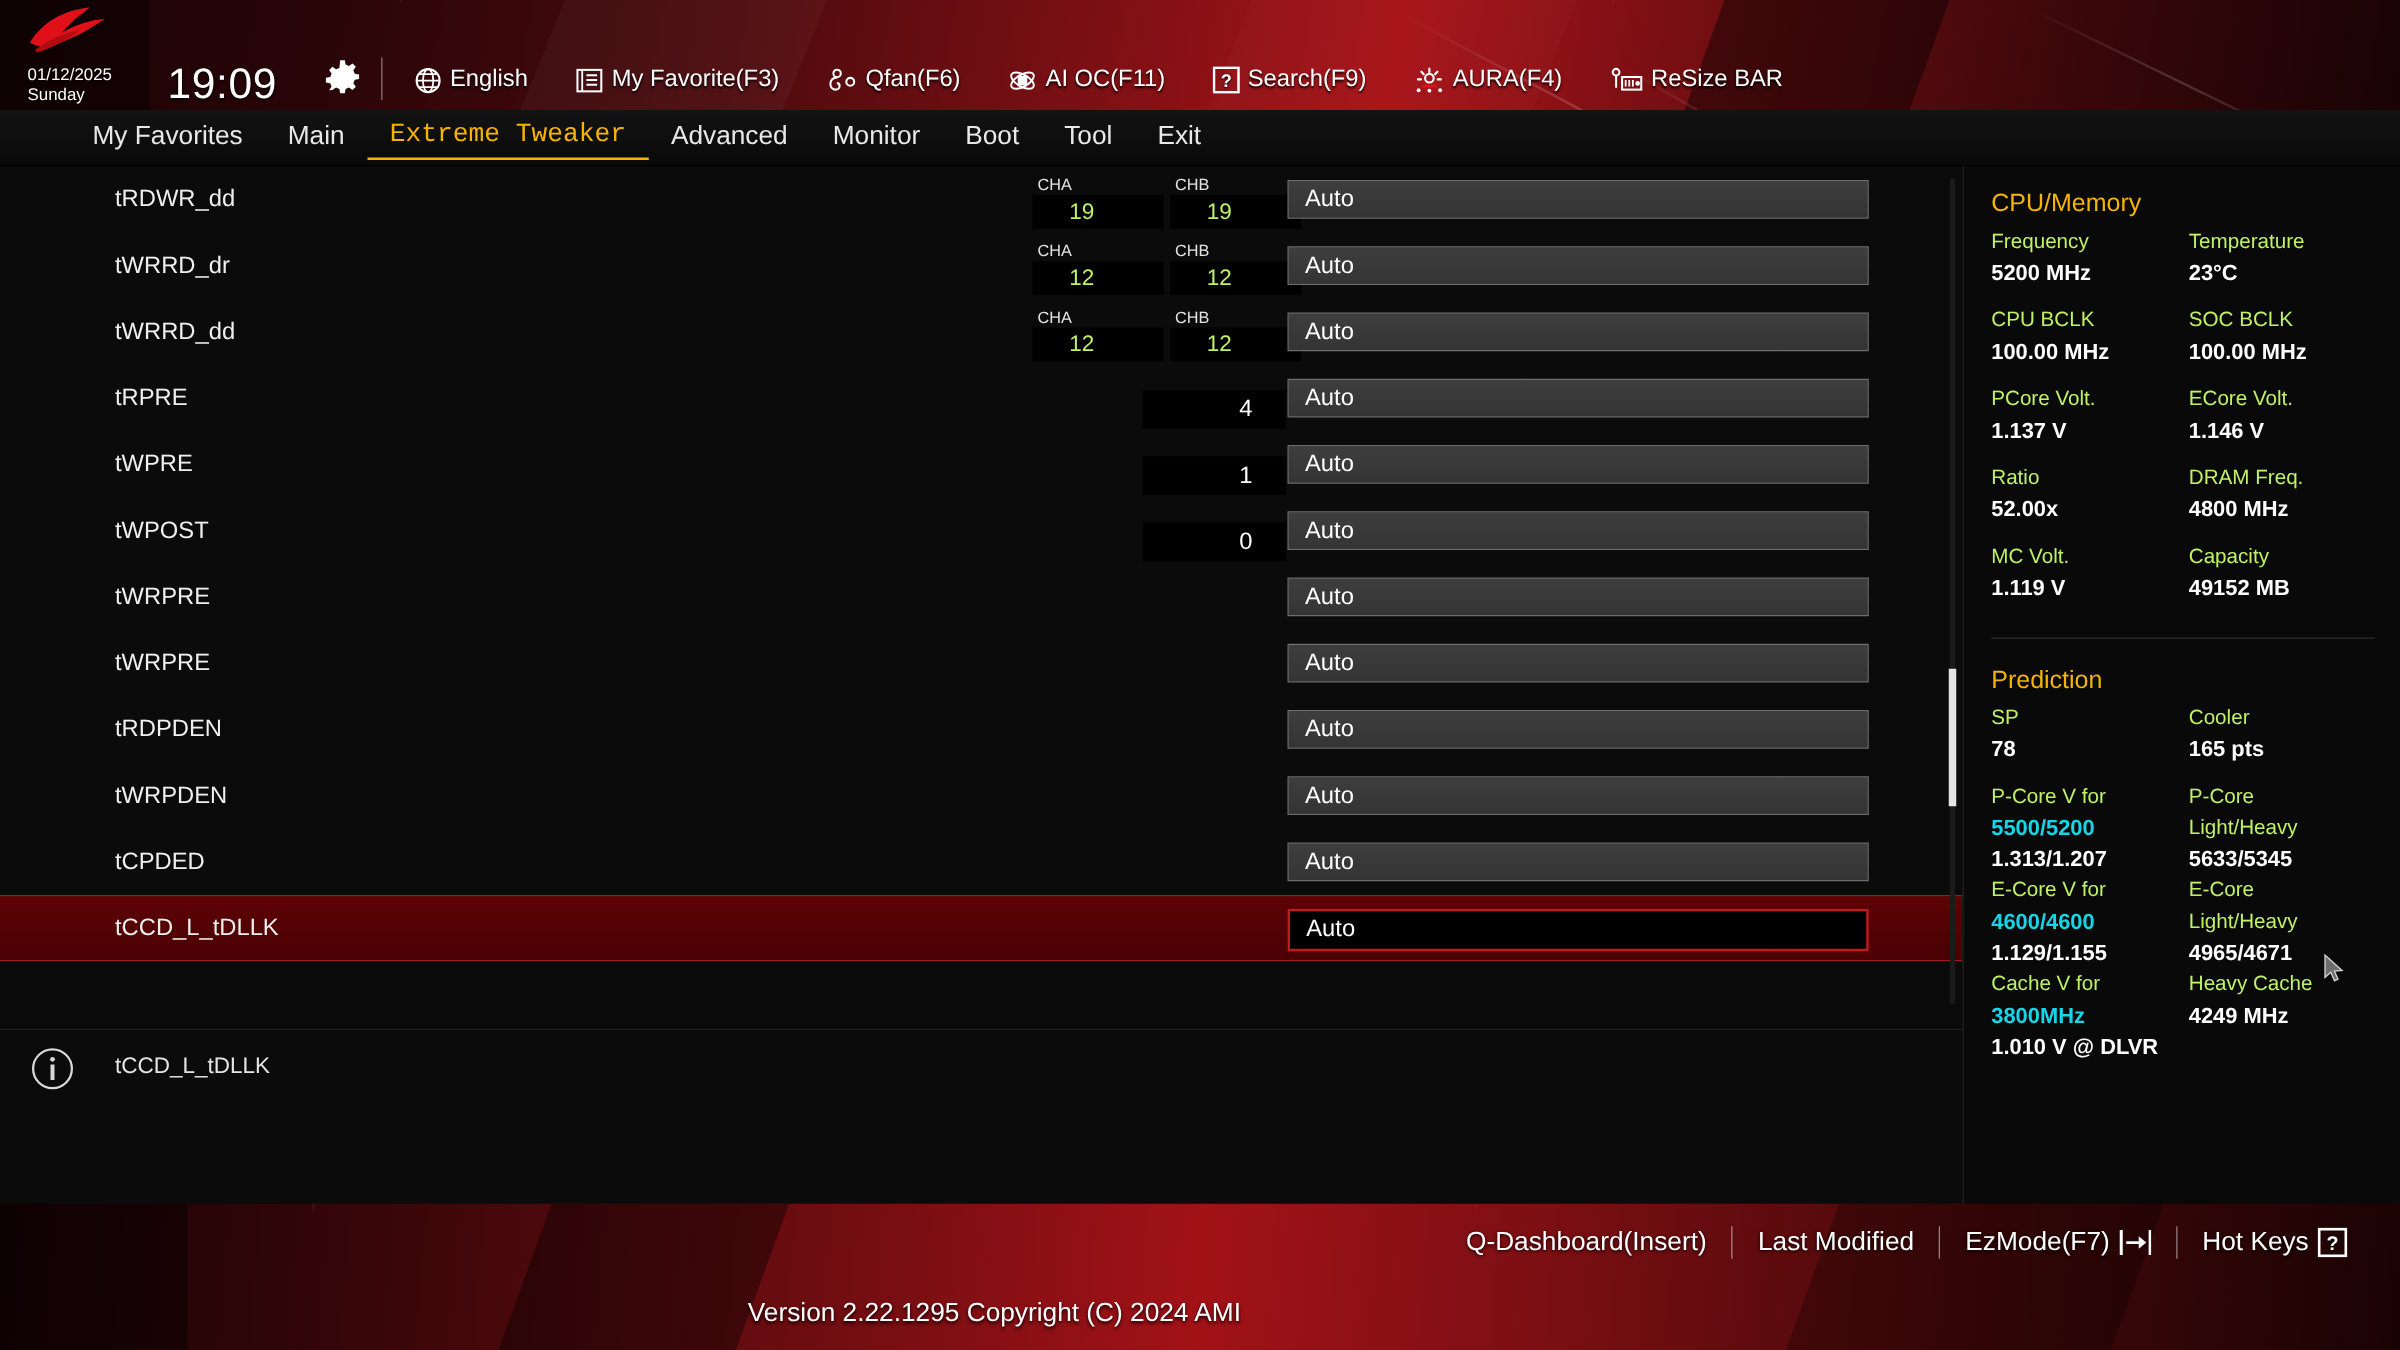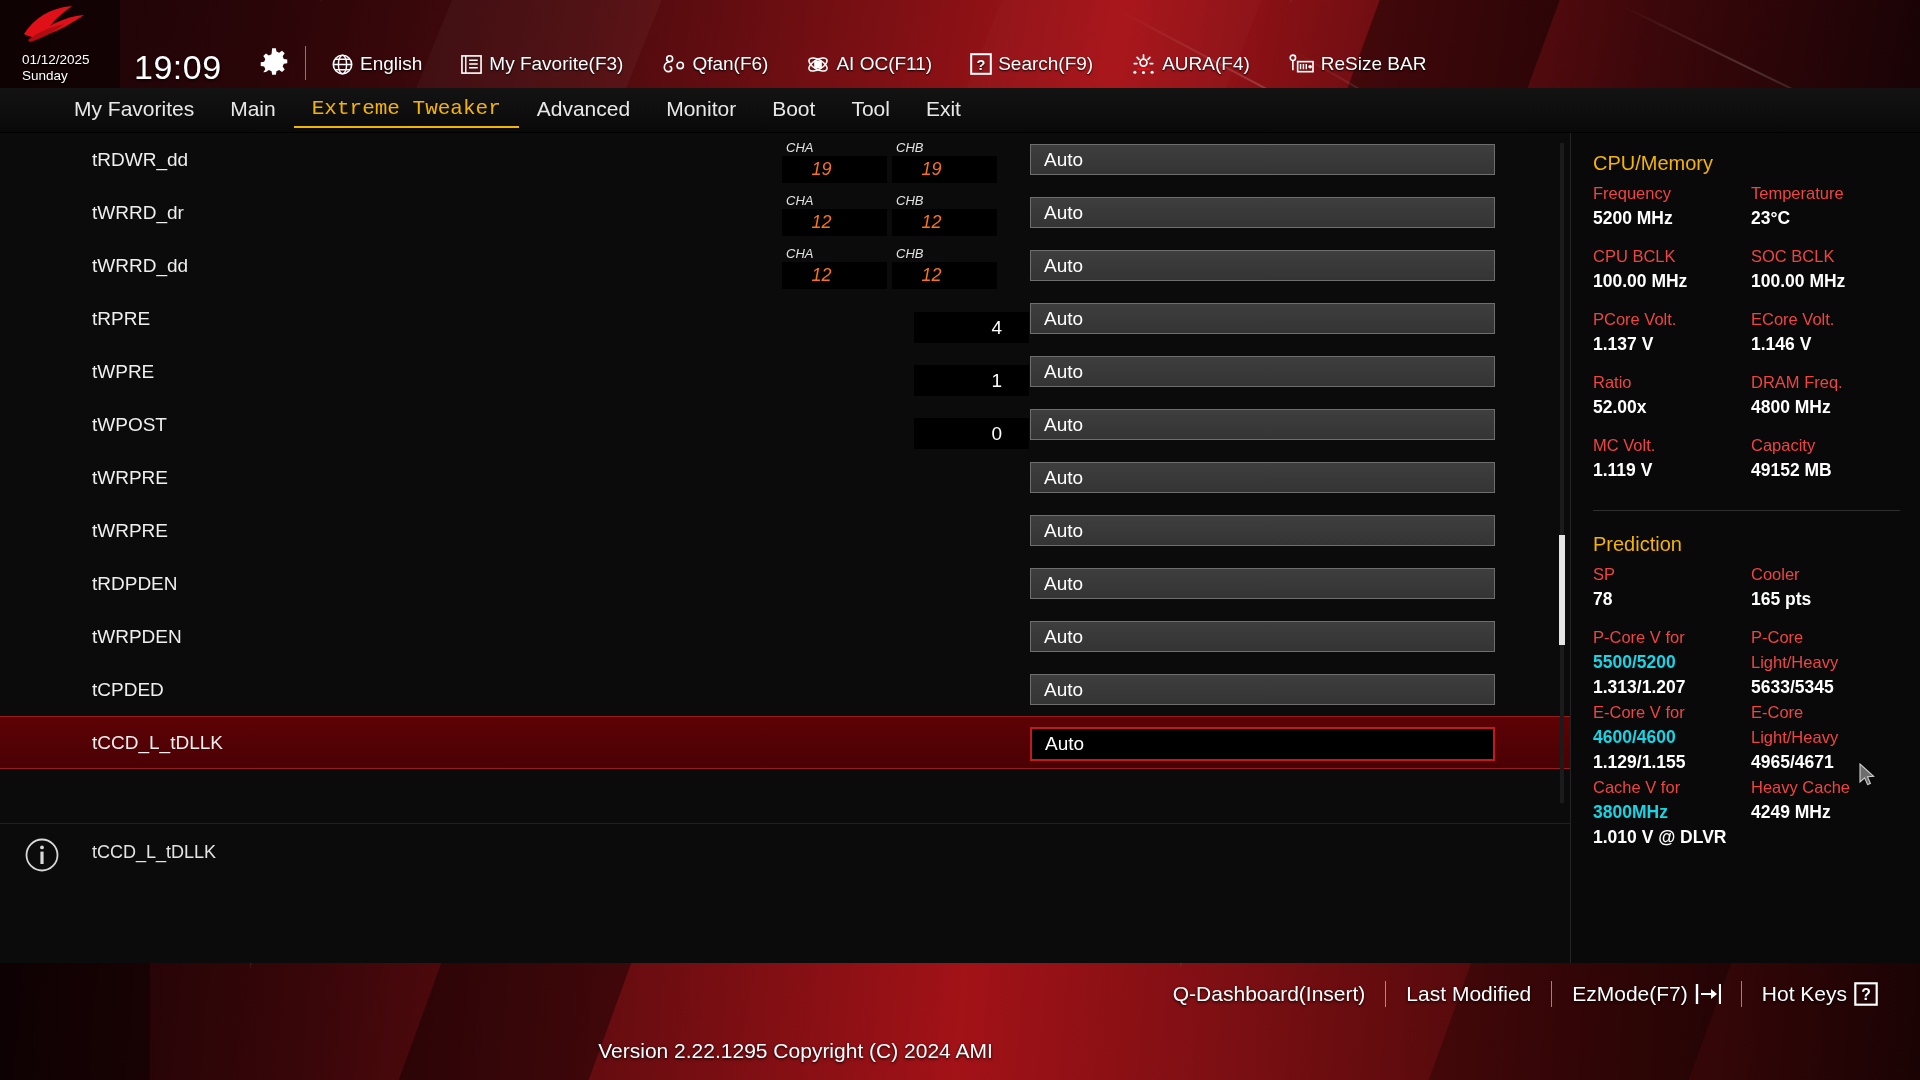--- a/index.html
+++ b/index.html
@@ -51,24 +51,24 @@
 
   
   .main {
     position:absolute; left:0; top:133px; width:1570px; height:690px;
     background:#0b0b0b; overflow:hidden;
   }
   .row { position:relative; height:53px; display:flex; align-items:center; }
   .row.selected { background:linear-gradient(180deg,#5d0205 0%,#4a0104 100%); border-top:1px solid #9a1b1f; border-bottom:1px solid #9a1b1f; }
   .row-label { position:absolute; left:92px; font-size:19px; color:#efefef; white-space:nowrap; }
 
-  .ch-pair { position:absolute; left:782px; top:6px; display:flex; gap:5px;font-style:italic; }
+  .ch-pair { position:absolute; left:826px; top:6px; display:flex; gap:5px; }
   .ch-cell { width:105px; }
   .ch-head { font-size:13px; color:#e2e2e2; padding-left:4px; line-height:17px; }
-  .ch-val { background:#000; height:27px; line-height:27px; font-size:18px; color:#f97316; text-align:center; padding-right:26px; }
+  .ch-val { background:#000; height:27px; line-height:27px; font-size:18px; color:#bef264; text-align:center; padding-right:26px; }
   .single-val {
     position:absolute; left:914px; top:20px; width:115px; height:31px;
     background:#000; text-align:right; padding-right:27px;
     font-size:19px; line-height:31px; color:#fff;
   }
 
   .value-box {
     position:absolute; left:1030px; top:11px; width:465px; height:31px;
     background:linear-gradient(180deg,#3e3e3e 0%,#343434 100%);
     border:1px solid #6e6e6e;
@@ -86,21 +86,21 @@
   
   .infobar { position:absolute; left:0; top:823px; width:1570px; height:140px; background:#0b0b0b; border-top:1px solid #1f1f1f; }
   .info-icon { position:absolute; left:25px; top:14px; width:34px; height:34px; }
   .info-text { position:absolute; left:92px; top:18px; font-size:18px; color:#e4e4e4; }
 
   
   .sidebar { position:absolute; left:1570px; top:88px; width:350px; height:875px; background:#090909; border-left:1px solid #242424; }
   .hm-title { display:flex; align-items:center; gap:10px; padding:16px 0 0 20px; font-size:22px; color:#fff; }
   .hm-sectitle { color:#f5b400; font-size:20px; padding:22px 0 6px 22px; }
   .hm-grid { display:grid; grid-template-columns:158px 1fr; padding:0 0 0 22px; }
-  .hm-k { color:#ef4444; font-size:16.5px; line-height:25px; }
+  .hm-k { color:#bef264; font-size:16.5px; line-height:25px; }
   .hm-v { color:#fff; font-size:17.5px; font-weight:bold; line-height:25px; padding-bottom:13px; }
   .hm-v.tight { padding-bottom:0; }
   .hm-k.cyan { color:#16d5e6; font-weight:bold; font-size:17.5px; }
   .hm-sep { height:1px; background:#2e2e2e; margin:14px 20px 0 22px; }
   .hm-cursor { position:absolute; left:288px; top:675px; }
 
   
   .footer {
     position:absolute; left:0; top:963px; width:1920px; height:117px;
     background:

